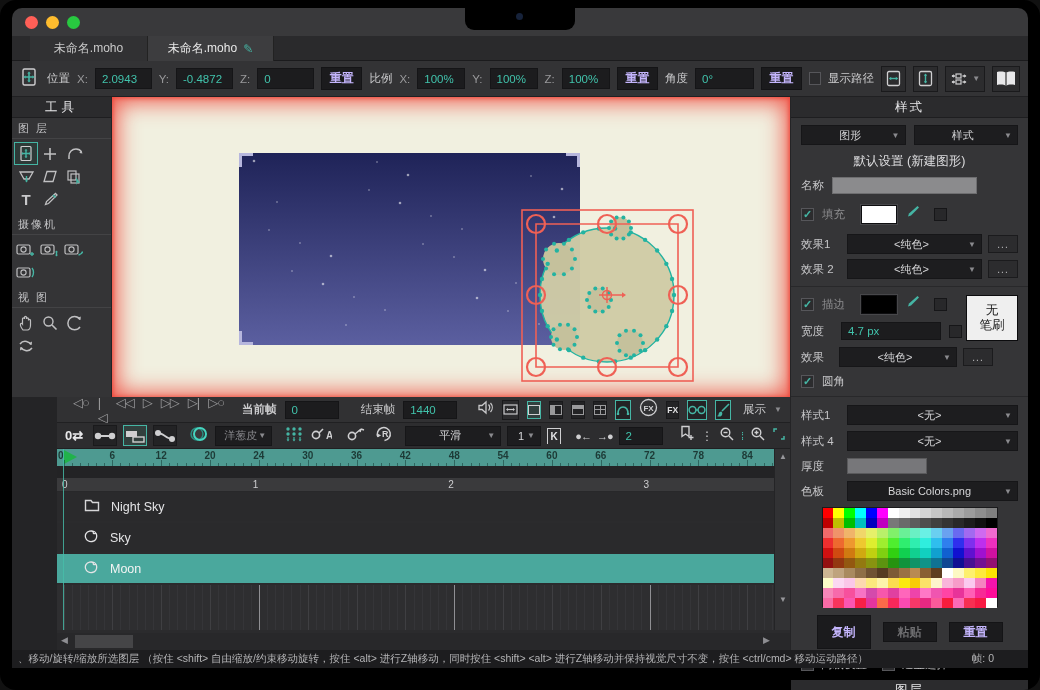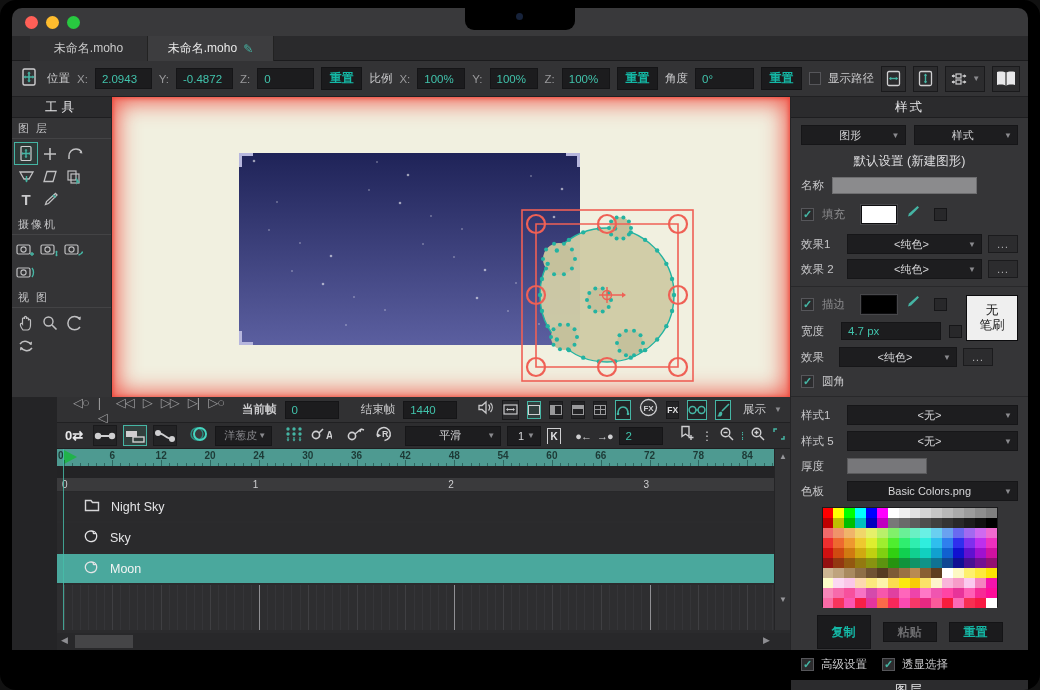--- a/index.html
+++ b/index.html
@@ -18,21 +18,21 @@
   .tabbar { position:absolute; left:12px; top:36px; width:1016px; height:25px; background:#2a2a2c; border-bottom:1px solid #1b1b1d; }
   .tab { position:absolute; top:0; height:25px; display:flex; align-items:center; justify-content:center; gap:6px; font-size:12px; color:#cacaca; background:#313133; border-right:1px solid #222; }
   .tab.active { background:#3d3d3f; color:#e8e8e8; }
   .tab .pencil { color:#45b5a4; font-size:12px; }
 
   
   .toolbar { position:absolute; left:12px; top:61px; width:1016px; height:36px; background:#333335; border-bottom:1px solid #202022; display:flex; align-items:center; gap:7px; padding:0 8px; }
   .tb-label { color:#cacacc; font-size:11.5px; white-space:nowrap; }
   .tb-label.dim { color:#9a9a9c; }
   .inp { background:#1c1c1e; border:1px solid #151517; color:#41c3ac; font-size:11.5px; height:21px; display:flex; align-items:center; padding:0 6px; }
-  .btn { background:#1b1b1d; border:1px solid #141416; color:#14b8a6; font-weight:bold; font-size:12px; height:23px; display:flex; align-items:center; justify-content:center; }
+  .btn { background:#1b1b1d; border:1px solid #141416; color:#c4b5fd; font-weight:bold; font-size:12px; height:23px; display:flex; align-items:center; justify-content:center; }
   .chk { width:13px; height:13px; background:#2c2c2e; border:1px solid #56565a; display:flex; align-items:center; justify-content:center; color:#45b5a4; font-size:11px; font-weight:bold; }
   .ibtn { background:#2c2c2e; border:1px solid #1a1a1c; height:26px; display:flex; align-items:center; justify-content:center; color:#cfcfd1; }
   .car { color:#8a8a8e; font-size:8px; }
 
   
   .toolpanel { position:absolute; left:12px; top:97px; width:100px; height:301px; background:#343436; border-right:1px solid #232325; }
   .panel-h { height:21px; background:#2b2b2d; border-bottom:1px solid #1e1e20; color:#e6e6e8; font-size:12.5px; display:flex; align-items:center; justify-content:center; letter-spacing:4px; }
   .tp-sec { color:#c2c2c4; font-size:11px; padding:3px 6px 2px; border-bottom:1px solid #434345; letter-spacing:2px; }
   .tp-grid { display:flex; flex-wrap:wrap; padding:3px 2px; }
   .tool { width:24px; height:23px; display:flex; align-items:center; justify-content:center; color:#c0c0c2; }
@@ -954,21 +954,21 @@
     <div class="hr"></div>
 
     <div class="rp-row" style="margin-top:8px; gap:8px;">
       <span class="rp-label" style="width:38px;">样式1</span>
       <div class="sel-box" style="flex:1;">
           <span>&lt;无&gt;</span>
           <span class="car">▼</span>
         </div>
     </div>
     <div class="rp-row" style="margin-top:6px; gap:8px;">
-      <span class="rp-label" style="width:38px;">样式 5</span>
+      <span class="rp-label" style="width:38px;">样式 4</span>
       <div class="sel-box" style="flex:1;">
           <span>&lt;无&gt;</span>
           <span class="car">▼</span>
         </div>
     </div>
     <div class="rp-row" style="margin-top:7px; gap:8px;">
       <span class="rp-label" style="width:38px;">厚度</span>
       <div style="width:80px; height:16px; background:#77777a; border:1px solid #5a5a5c;"></div>
     </div>
     <div class="rp-row" style="margin-top:7px; gap:8px;">
@@ -1160,13 +1160,17 @@
       
       
       
       
       
       
       
     </div>
   </div>
 
+  <div class="statusbar">
+    <span>、移动/旋转/缩放所选图层 （按住 &lt;shift&gt; 自由缩放/约束移动旋转，按住 &lt;alt&gt; 进行Z轴移动，同时按住 &lt;shift&gt; &lt;alt&gt; 进行Z轴移动并保持视觉尺寸不变，按住 &lt;ctrl/cmd&gt; 移动运动路径）</span>
+    <span class="frame">帧: 0</span>
+  </div>
 </div>
 
 </body></html>

